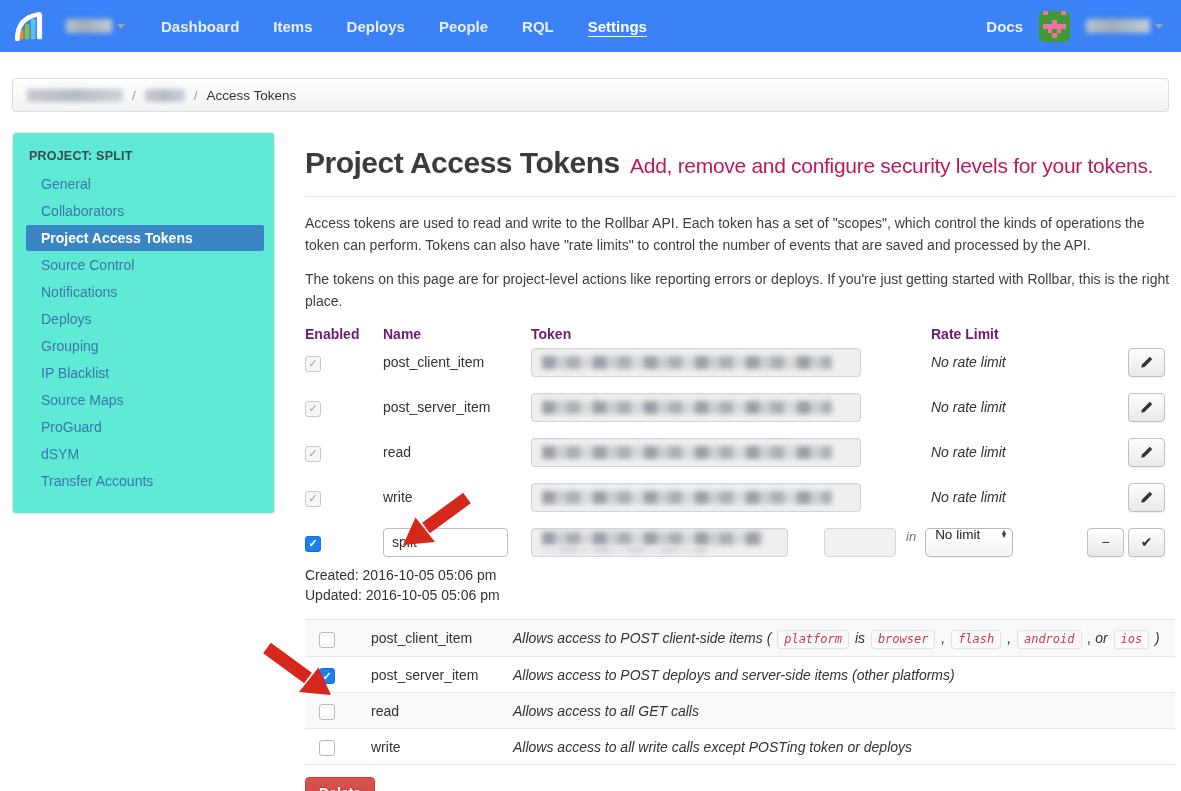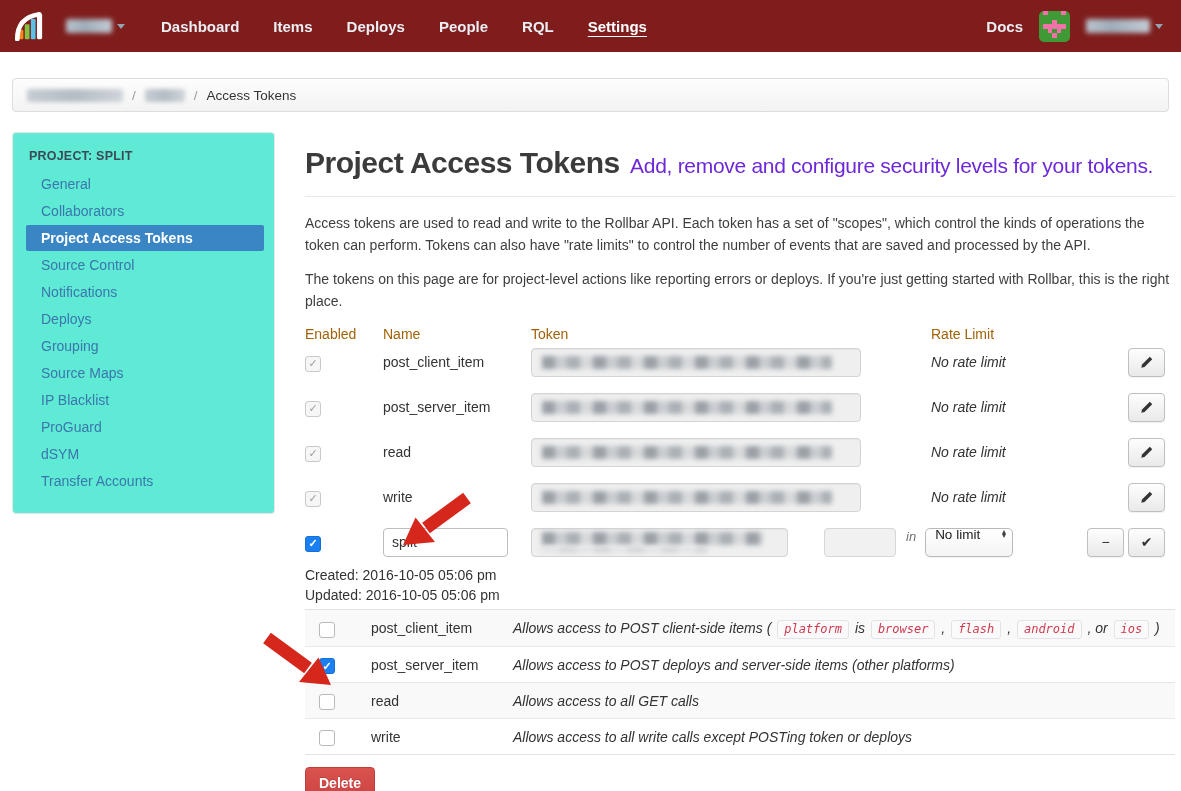--- a/index.html
+++ b/index.html
@@ -1,20 +1,20 @@
 <!DOCTYPE html>
 <html><head>
 <meta charset="utf-8">
 <style>
   * { margin:0; padding:0; box-sizing:border-box; }
   html,body { width:1181px; background:#fff; font-family:"Liberation Sans", sans-serif; color:#333; }
   body { height:791px; overflow:hidden; }
 
   
-  .navbar { height:52px; background:#7f1d1d; display:flex; align-items:center; padding:0 18px 0 14px; }
+  .navbar { height:52px; background:#3b82f6; display:flex; align-items:center; padding:0 18px 0 14px; }
   .brand { display:flex; align-items:center; margin-right:22px; }
   .proj-sel { display:flex; align-items:center; gap:5px; margin-right:36px; cursor:pointer; }
   .nav-links { display:flex; align-items:center; gap:34px; }
   .nav-link { color:#e9eef3; font-size:15px; font-weight:600; text-decoration:none; cursor:pointer; }
   .nav-link.active { color:#fff; text-decoration:underline; text-underline-offset:4px; }
   .nav-right { margin-left:auto; display:flex; align-items:center; gap:16px; }
   .avatar { width:31px; height:31px; border-radius:5px; overflow:hidden; }
   .caret { width:0; height:0; border-left:4px solid transparent; border-right:4px solid transparent; border-top:5px solid #93a3b2; }
 
   
@@ -35,27 +35,27 @@
   
   .sidebar { width:263px; background:#5eead4; border:1px solid #e6e6e6; border-radius:4px; padding:16px 0 18px 0; flex:none; }
   .sidebar-header { font-size:12.5px; font-weight:bold; color:#3c4a58; padding:0 14px 8px 16px; letter-spacing:.2px; }
   .side-item { font-size:14px; color:#3b76ad; padding:5px 10px 5px 15px; margin:0 10px 1px 13px; cursor:pointer; border-radius:2px; }
   .side-item.active { background:#3a86c4; color:#fff; font-weight:bold; }
 
   
   .main { flex:1; min-width:0; margin-left:30px; position:relative; padding-right:0; }
   .page-title-row { margin-top:14px; }
   .page-title { display:inline; font-size:30px; font-weight:bold; color:#3b3b3b; letter-spacing:-.5px; }
-  .page-subtitle { display:inline; font-size:21px; color:#6d28d9; letter-spacing:-.3px; margin-left:6px; }
+  .page-subtitle { display:inline; font-size:21px; color:#be185d; letter-spacing:-.3px; margin-left:6px; }
   hr.rule { border:none; border-top:1px solid #e7e7e7; margin:16px 0; }
   .intro p { font-size:14px; line-height:1.55; color:#3e3e3e; margin-bottom:13px; }
 
   
   .tok-grid { display:grid; grid-template-columns:78px 148px 400px 1fr 90px; align-items:center; }
-  .tok-head { font-weight:normal; font-size:14px; color:#a16207; margin:8px 0 6px 0; }
+  .tok-head { font-weight:bold; font-size:14px; color:#701a75; margin:8px 0 6px 0; }
   .tok-row { margin-bottom:16px; min-height:29px; }
   .tok-name { font-size:14px; color:#333; }
   .token-box { width:330px; height:29px; background:#efefef; border:1px solid #d4d4d4; border-radius:4px; display:flex; flex-direction:column; justify-content:center; padding:0 10px; box-shadow:inset 0 1px 1px rgba(0,0,0,.04); }
   .token-box.small { width:257px; }
   .tok-blur { height:13px; width:94%; border-radius:1px; filter:blur(2.6px);
     background:repeating-linear-gradient(90deg,#9aa0a6 0 13px,#c9ccd0 13px 25px,#aab0b5 25px 38px,#d6d8da 38px 51px); }
   .tok-blur2 { height:6px; width:70%; margin-top:2px; border-radius:1px; filter:blur(2.6px);
     background:repeating-linear-gradient(90deg,#e2e4e6 0 18px,#d2d5d8 18px 34px); }
   .rate-text { font-style:italic; font-size:14px; color:#333; }
   .actions { display:flex; justify-content:flex-end; gap:4px; padding-right:10px; }
@@ -72,21 +72,21 @@
 
   .name-input { width:125px; height:29px; border:1px solid #bdbdbd; border-radius:4px; font-size:14px; padding:0 8px;
     font-family:"Liberation Sans",sans-serif; color:#333; }
   .rate-edit { display:flex; align-items:center; }
   .rate-empty { width:72px; height:29px; background:#f1f1f1; border:1px solid #d6d6d6; border-radius:4px; margin-left:13px; }
   .in-label { font-style:italic; font-size:13px; color:#737373; margin:0 9px 12px 10px; }
   .fake-select { height:29px; width:88px; border:1px solid #b9b9b9; border-radius:5px; background:linear-gradient(#fff,#f4f4f4);
     display:flex; align-items:center; padding:0 6px 16px 9px; font-size:13.5px; color:#222; cursor:pointer; box-shadow:0 1px 1px rgba(0,0,0,.05); }
   .stepper { margin-left:auto; display:flex; flex-direction:column; line-height:.55; font-size:8px; color:#444; }
 
-  .meta { font-size:14px; color:#333; line-height:1.45; margin:2px 0 4px 0; }
+  .meta { font-size:14px; color:#333; line-height:1.45; margin:2px 0 14px 0; }
 
   
   .scopes { border-top:1px solid #e3e3e3; border-bottom:1px solid #e3e3e3; }
   .scope-row { display:grid; grid-template-columns:52px 142px 1fr; align-items:center; min-height:36px; padding-left:14px; }
   .scope-row + .scope-row { border-top:1px solid #e8e8e8; }
   .scope-row.stripe { background:#f9f9f9; }
   .scope-name { font-size:14px; color:#333; }
   .scope-desc { font-size:14px; font-style:italic; color:#333; }
   .code-chip { font-family:"DejaVu Sans Mono", monospace; font-style:italic; font-size:12px; color:#cf3a4e;
     background:#fbfafb; border:1px solid #e4e2e6; border-radius:3px; padding:1px 6px 2px 6px; margin:0 2px; }
@@ -164,22 +164,22 @@
 
   <div class="sidebar">
     <div class="sidebar-header">PROJECT: SPLIT</div>
     <div class="side-item">General</div>
     <div class="side-item">Collaborators</div>
     <div class="side-item active">Project Access Tokens</div>
     <div class="side-item">Source Control</div>
     <div class="side-item">Notifications</div>
     <div class="side-item">Deploys</div>
     <div class="side-item">Grouping</div>
+    <div class="side-item">IP Blacklist</div>
     <div class="side-item">Source Maps</div>
-    <div class="side-item">IP Blacklist</div>
     <div class="side-item">ProGuard</div>
     <div class="side-item">dSYM</div>
     <div class="side-item">Transfer Accounts</div>
   </div>
 
   <div class="main">
     <div class="page-title-row">
       <h1 class="page-title">Project Access Tokens</h1>
       <span class="page-subtitle">Add, remove and configure security levels for your tokens.</span>
     </div>

